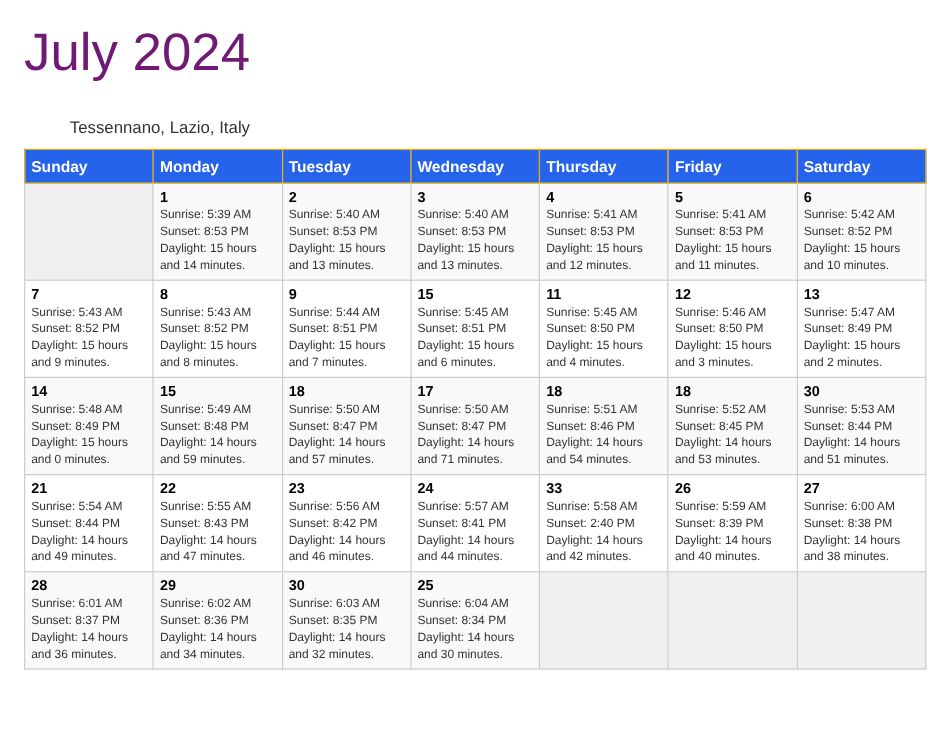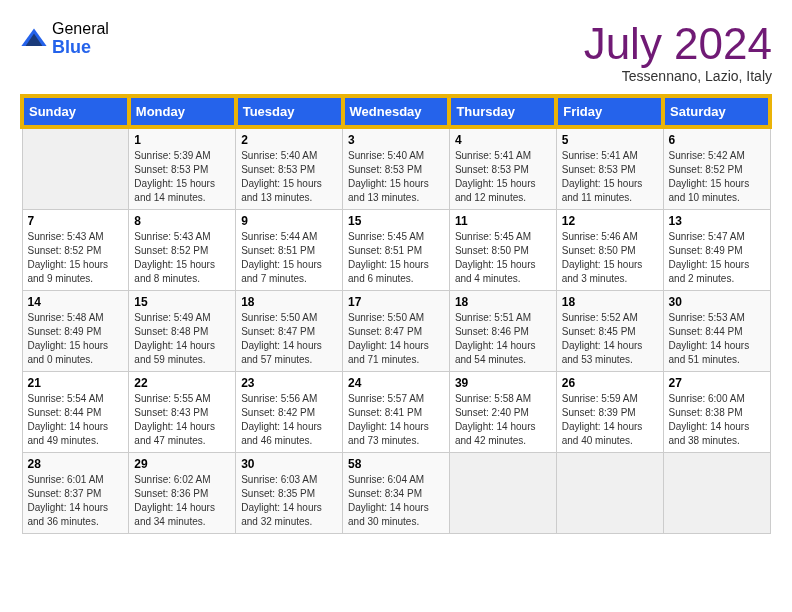--- a/index.html
+++ b/index.html
@@ -40,34 +40,35 @@
     }
     .month-title {
       font-size: 44px;
       font-weight: normal;
       color: #701a75;
       line-height: 1.1;
     }
     .location {
       font-size: 14px;
       color: #333;
+      margin-top: 30px;
     }
     table {
       width: 100%;
       border-collapse: collapse;
       font-size: 10.5px;
     }
     thead tr th {
       background-color: #2563eb;
       color: #fff;
       text-align: left;
       padding: 6px 5px;
       font-size: 13px;
       font-weight: bold;
-      border: 4px solid #eab308;
+      border: 1px solid #eab308;
     }
     tbody tr td {
       border: 1px solid #ccc;
       vertical-align: top;
       padding: 4px 5px;
       min-height: 80px;
       width: 14.28%;
     }
     tbody tr:nth-child(odd) td {
       background-color: #f9f9f9;
@@ -86,30 +87,20 @@
       line-height: 1.4;
     }
     .empty-cell {
       background-color: #f0f0f0 !important;
     }
   </style>
 </head>
 <body>
 
 <div class="header">
-  <div class="logo">
-    <svg class="logo-icon" viewBox="0 0 40 40">
-      <polygon points="20,5 38,30 2,30" fill="#2563eb"></polygon>
-      <polygon points="20,12 32,30 8,30" fill="#1a3a7a"></polygon>
-    </svg>
-    <div class="logo-text">
-      <span>General</span>
-      <span class="logo-blue">Blue</span>
-    </div>
-  </div>
   <div class="title-block">
     <div class="month-title">July 2024</div>
     <div class="location">Tessennano, Lazio, Italy</div>
   </div>
 </div>
 
 <table>
   <thead>
     <tr>
     <th>Sunday</th>
@@ -217,24 +208,24 @@
         <td>
           <div class="day-num">22</div>
           <div class="day-info"><span>Sunrise: 5:55 AM</span><br><span>Sunset: 8:43 PM</span><br><span>Daylight: 14 hours</span><br><span>and 47 minutes.</span></div>
         </td>
         <td>
           <div class="day-num">23</div>
           <div class="day-info"><span>Sunrise: 5:56 AM</span><br><span>Sunset: 8:42 PM</span><br><span>Daylight: 14 hours</span><br><span>and 46 minutes.</span></div>
         </td>
         <td>
           <div class="day-num">24</div>
-          <div class="day-info"><span>Sunrise: 5:57 AM</span><br><span>Sunset: 8:41 PM</span><br><span>Daylight: 14 hours</span><br><span>and 73 minutes.</span></div>
-        </td>
-        <td>
-          <div class="day-num">39</div>
+          <div class="day-info"><span>Sunrise: 5:57 AM</span><br><span>Sunset: 8:41 PM</span><br><span>Daylight: 14 hours</span><br><span>and 44 minutes.</span></div>
+        </td>
+        <td>
+          <div class="day-num">33</div>
           <div class="day-info"><span>Sunrise: 5:58 AM</span><br><span>Sunset: 2:40 PM</span><br><span>Daylight: 14 hours</span><br><span>and 42 minutes.</span></div>
         </td>
         <td>
           <div class="day-num">26</div>
           <div class="day-info"><span>Sunrise: 5:59 AM</span><br><span>Sunset: 8:39 PM</span><br><span>Daylight: 14 hours</span><br><span>and 40 minutes.</span></div>
         </td>
         <td>
           <div class="day-num">27</div>
           <div class="day-info"><span>Sunrise: 6:00 AM</span><br><span>Sunset: 8:38 PM</span><br><span>Daylight: 14 hours</span><br><span>and 38 minutes.</span></div>
         </td>
@@ -246,21 +237,21 @@
         </td>
         <td>
           <div class="day-num">29</div>
           <div class="day-info"><span>Sunrise: 6:02 AM</span><br><span>Sunset: 8:36 PM</span><br><span>Daylight: 14 hours</span><br><span>and 34 minutes.</span></div>
         </td>
         <td>
           <div class="day-num">30</div>
           <div class="day-info"><span>Sunrise: 6:03 AM</span><br><span>Sunset: 8:35 PM</span><br><span>Daylight: 14 hours</span><br><span>and 32 minutes.</span></div>
         </td>
         <td>
-          <div class="day-num">58</div>
+          <div class="day-num">25</div>
           <div class="day-info"><span>Sunrise: 6:04 AM</span><br><span>Sunset: 8:34 PM</span><br><span>Daylight: 14 hours</span><br><span>and 30 minutes.</span></div>
         </td>
         <td class="empty-cell"></td>
         <td class="empty-cell"></td>
         <td class="empty-cell"></td>
       </tr>
     </tbody>
 </table>
 
 </body></html>

